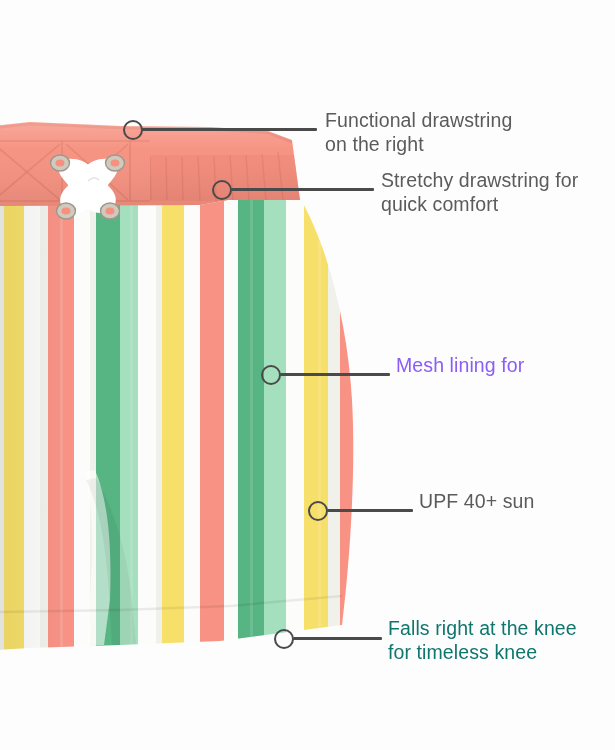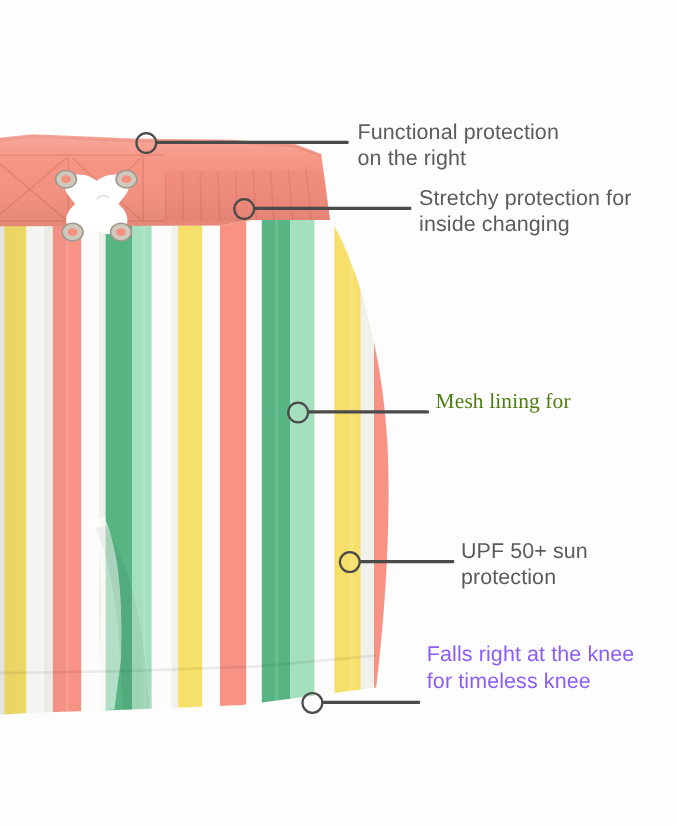--- a/index.html
+++ b/index.html
@@ -166,37 +166,37 @@
         <ellipse cx="110" cy="211" rx="9.5" ry="8" fill="#CFC9BE" stroke="#9E978B" stroke-width="1.4"></ellipse>
         <ellipse cx="110" cy="211" rx="4.5" ry="3.6" fill="#F6907F"></ellipse>
       </g>
     </g>
   </svg>
 
   <div id="callouts">
       <div class="callout">
         <div class="callout-line" style="left: 142px; top: 128px; width: 175px; background: rgb(74, 74, 74);"></div>
         <div class="callout-marker" style="left: 123px; top: 120px; border-color: rgb(74, 74, 74);"></div>
-        <div class="callout-label" style="left: 325px; top: 109px; color: rgb(91, 91, 91);"><div>Functional protection</div><div>on the right</div></div>
+        <div class="callout-label" style="left: 325px; top: 109px; color: rgb(91, 91, 91);"><div>Functional drawstring</div><div>on the right</div></div>
       </div>
       <div class="callout">
         <div class="callout-line" style="left: 231px; top: 188px; width: 143px; background: rgb(74, 74, 74);"></div>
         <div class="callout-marker" style="left: 212px; top: 180px; border-color: rgb(74, 74, 74);"></div>
-        <div class="callout-label" style="left: 381px; top: 169px; color: rgb(91, 91, 91);"><div>Stretchy protection for</div><div>inside changing</div></div>
+        <div class="callout-label" style="left: 381px; top: 169px; color: rgb(91, 91, 91);"><div>Stretchy drawstring for</div><div>quick comfort</div></div>
       </div>
       <div class="callout">
         <div class="callout-line" style="left: 280px; top: 373px; width: 110px; background: rgb(74, 74, 74);"></div>
         <div class="callout-marker" style="left: 261px; top: 365px; border-color: rgb(74, 74, 74);"></div>
-        <div class="callout-label" style="left: 396px; top: 354px; color: #4d7c0f; font-family: Liberation Serif, serif;"><div>Mesh lining for</div></div>
+        <div class="callout-label" style="left: 396px; top: 354px; color: #8b5cf6;"><div>Mesh lining for</div></div>
       </div>
       <div class="callout">
         <div class="callout-line" style="left: 327px; top: 509px; width: 86px; background: rgb(74, 74, 74);"></div>
         <div class="callout-marker" style="left: 308px; top: 501px; border-color: rgb(74, 74, 74);"></div>
-        <div class="callout-label" style="left: 419px; top: 490px; color: rgb(91, 91, 91);"><div>UPF 50+ sun</div><div>protection</div></div>
+        <div class="callout-label" style="left: 419px; top: 490px; color: rgb(91, 91, 91);"><div>UPF 40+ sun</div></div>
       </div>
       <div class="callout">
         <div class="callout-line" style="left: 293px; top: 637px; width: 89px; background: rgb(74, 74, 74);"></div>
         <div class="callout-marker" style="left: 274px; top: 629px; border-color: rgb(74, 74, 74);"></div>
-        <div class="callout-label" style="left: 388px; top: 584px; color: #8b5cf6;"><div>Falls right at the knee</div><div>for timeless knee</div></div>
+        <div class="callout-label" style="left: 388px; top: 617px; color: #0f766e;"><div>Falls right at the knee</div><div>for timeless knee</div></div>
       </div>
     </div>
 
 </div>
 
 </body></html>

